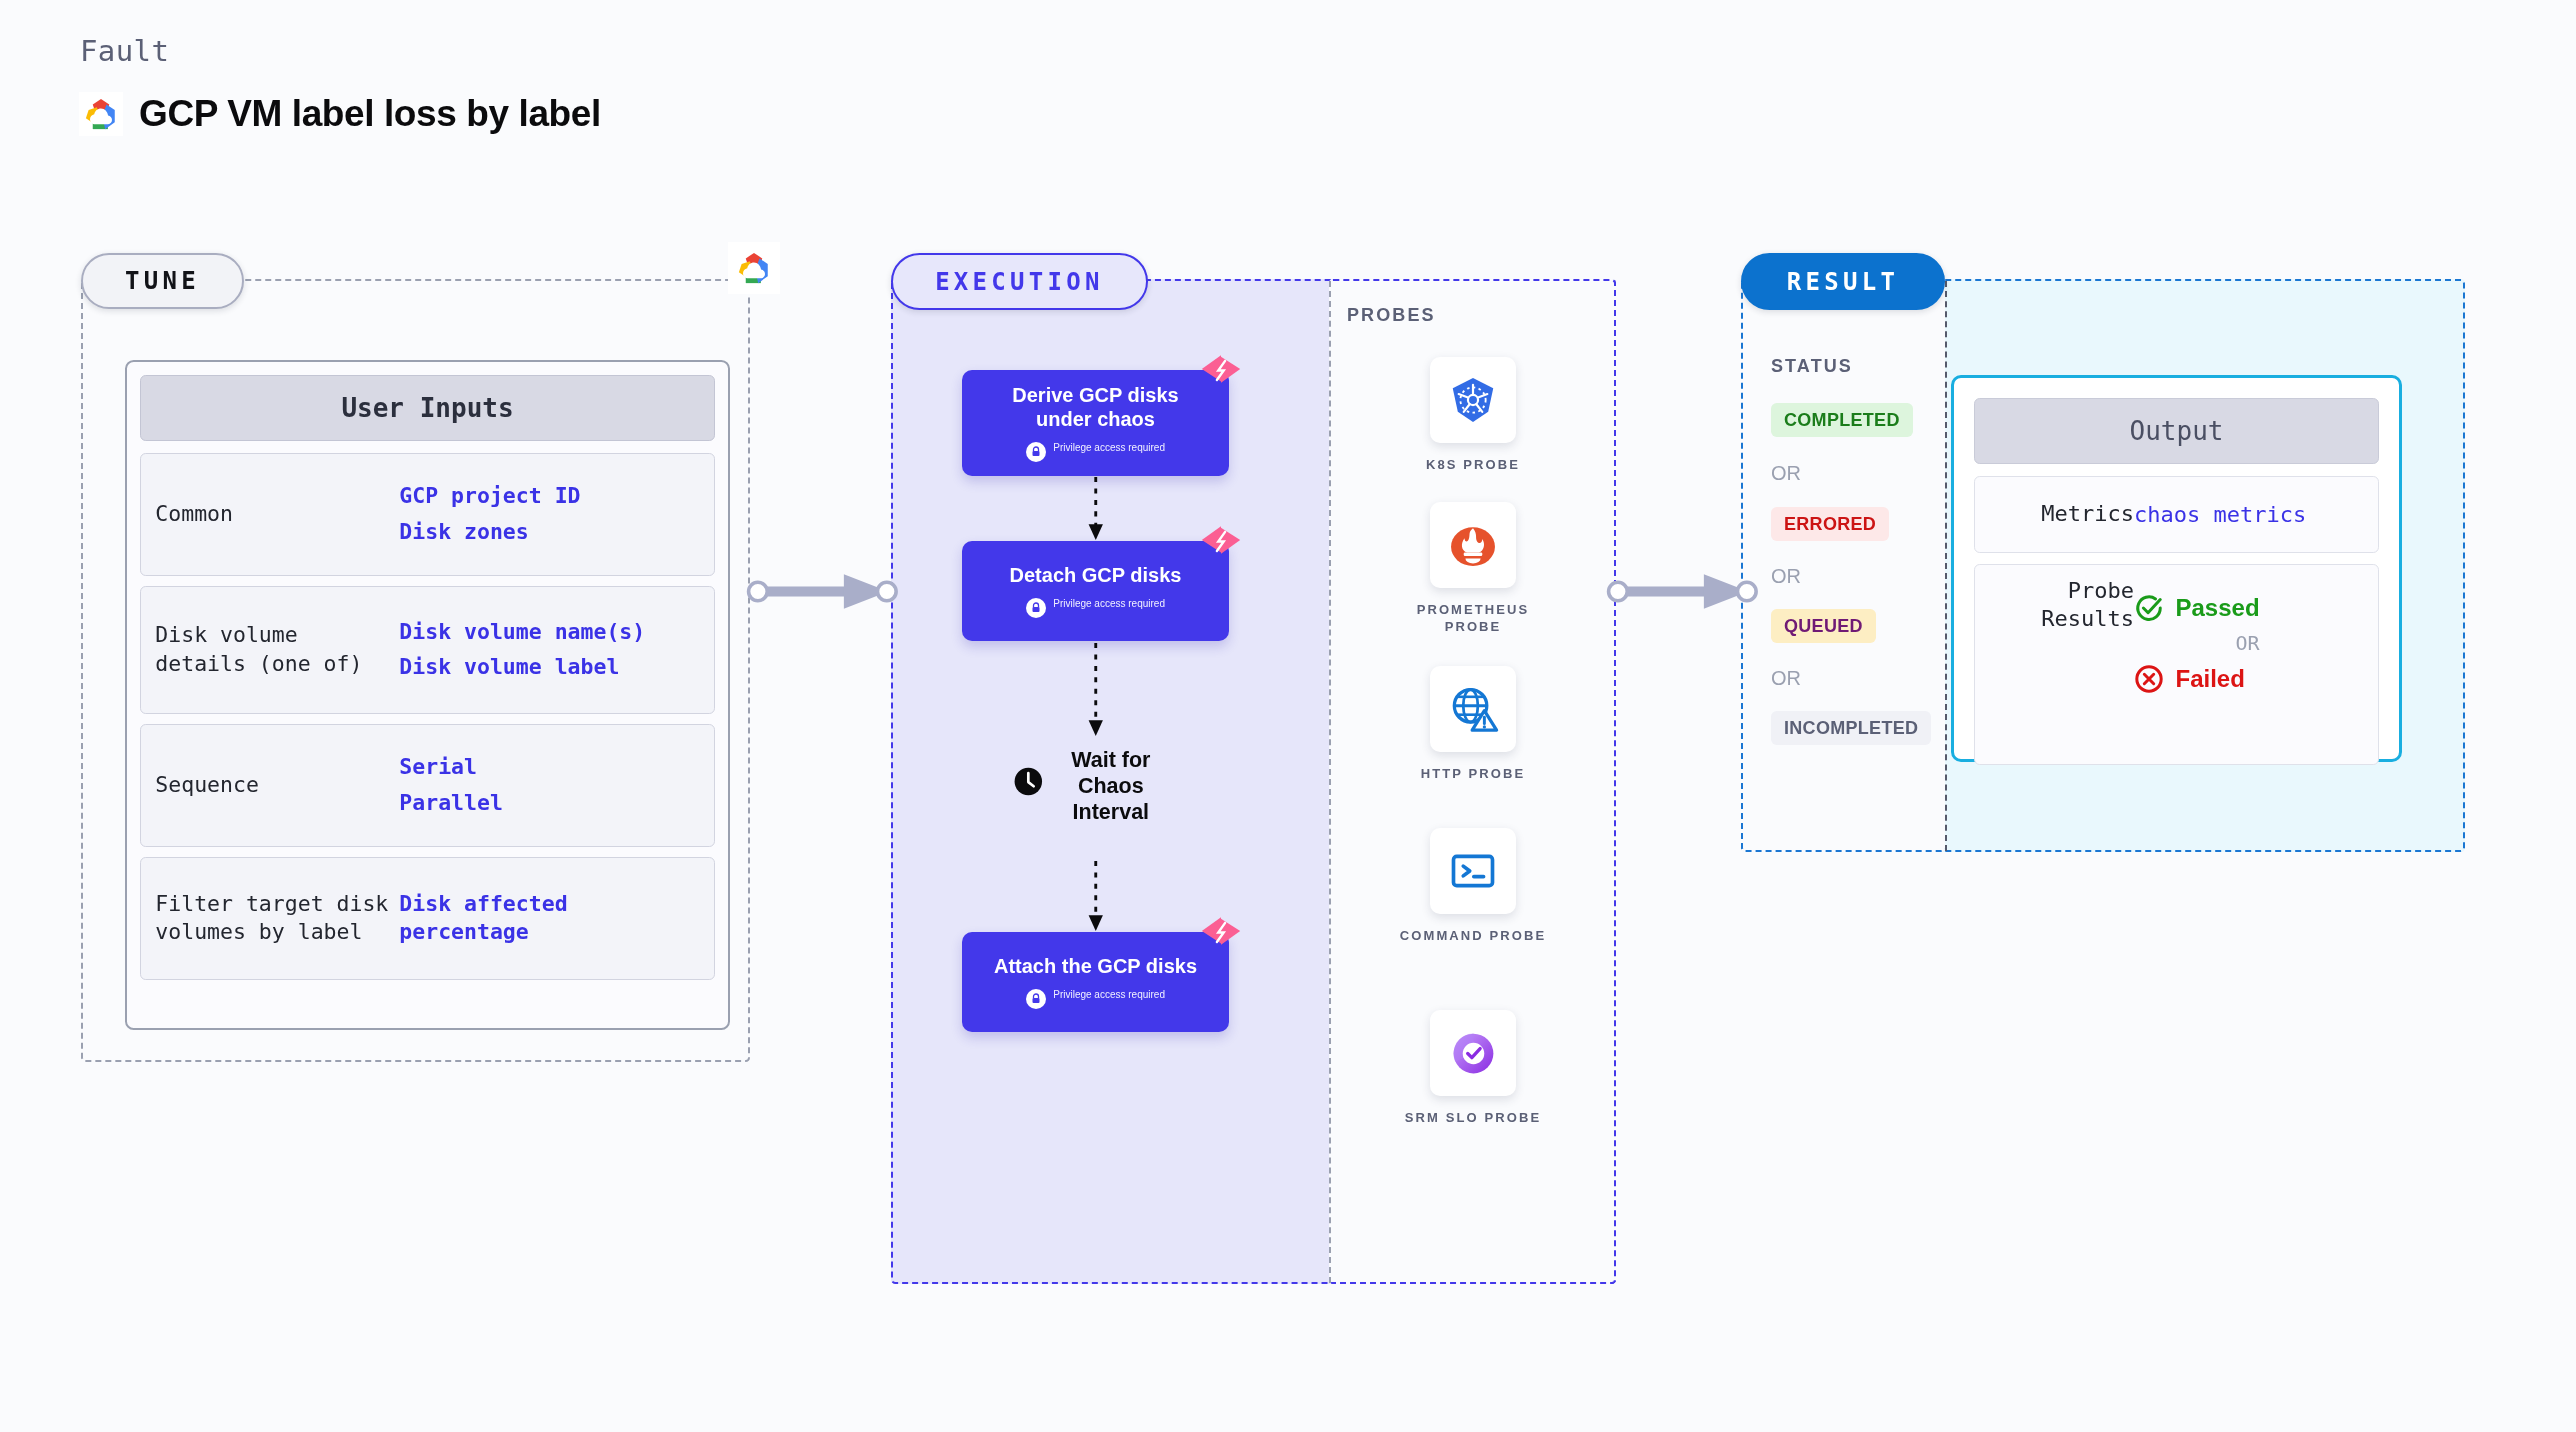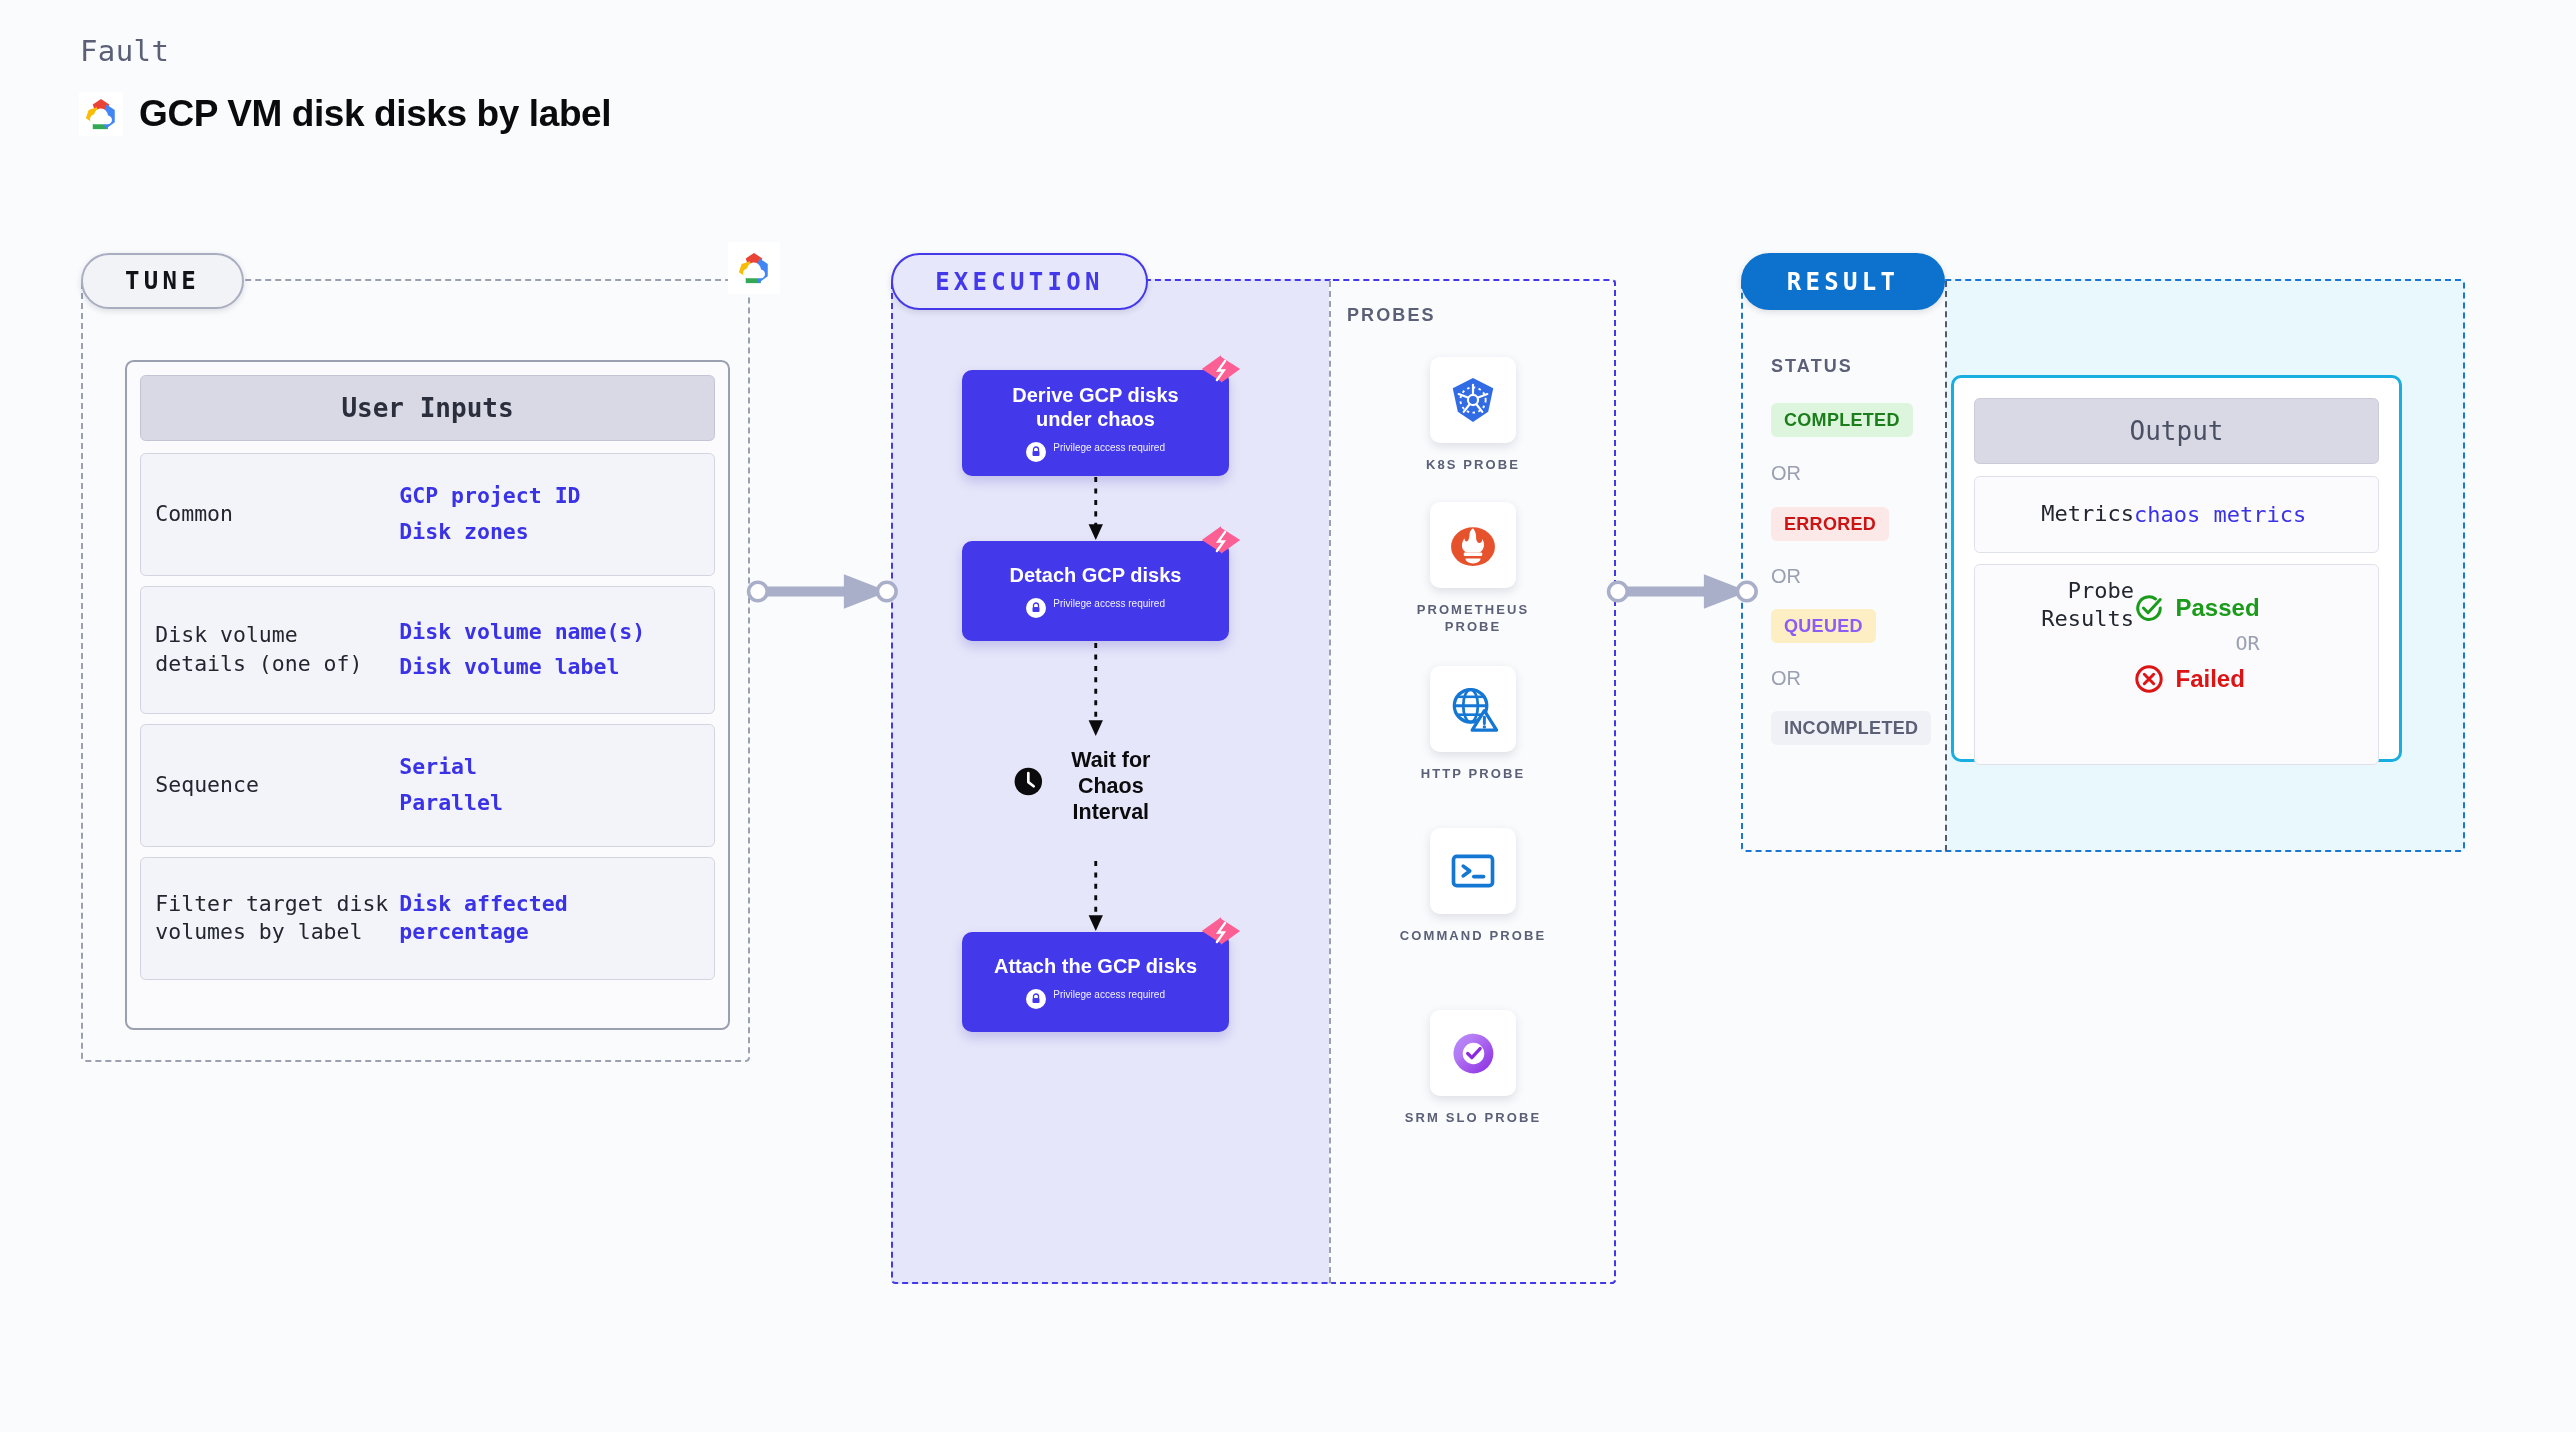--- a/index.html
+++ b/index.html
@@ -212,21 +212,21 @@
     display: flex; align-items: center; justify-content: center;
     padding: 0 13px; height: 34px;
   }
   .or-text {
     position: absolute; font-size: 20px; color: #9aa0b0;
   }
   .c-completed { left: 1771px; top: 403px; background: #ddf5dd; color: #1b7d1b; }
   .or1 { left: 1771px; top: 462px; }
   .c-errored { left: 1771px; top: 507px; background: #fde8e8; color: #cc1414; }
   .or2 { left: 1771px; top: 565px; }
-  .c-queued { left: 1771px; top: 609px; background: #fdeec3; color: #8b5cf6; }
+  .c-queued { left: 1771px; top: 609px; background: #fdeec3; color: #701a75; }
   .or3 { left: 1771px; top: 667px; }
   .c-incompleted { left: 1771px; top: 711px; background: #f0f1f6; color: #5b6076; }
 
   
   .out-card {
     position: absolute; left: 1951px; top: 375px;
     width: 451px; height: 387px;
     background: #fff; border: 3.6px solid #19aee0;
     border-radius: 10px; padding: 20px; text-align: right;
   }
@@ -272,21 +272,21 @@
   <div class="title-row">
     <span class="gcp-logo-sm">
       <svg viewBox="0 0 64 64" width="44" height="44">
         <path d="M32 10 L44 18 L40 30 L24 30 L20 18 Z" fill="#ea4335"></path>
         <path d="M14 26 L26 22 L30 34 L22 46 L10 38 Z" fill="#fbbc04"></path>
         <path d="M20 42 L42 42 L42 54 L20 54 Z" fill="#34a853"></path>
         <path d="M40 18 L52 26 L52 44 L38 54 L34 34 Z" fill="#4285f4"></path>
         <path d="M32 24 c-5 0-9 3.5-9.8 8.2 C18.6 33 16 36 16 39.6 C16 43.7 19.3 47 23.4 47 h18.2 c3.5 0 6.4-2.9 6.4-6.4 c0-3.3-2.5-6-5.7-6.4 C41.6 28.8 37.3 24 32 24 z" fill="#ffffff"></path>
       </svg>
     </span>
-    <span class="title-text">GCP VM disk disks by label</span>
+    <span class="title-text">GCP VM label loss by label</span>
   </div>
 
   <div class="frame frame-tune"></div>
   <div class="frame frame-exec"></div>
   <div class="frame frame-probes"></div>
   <div class="probes-divider"></div>
   <div class="frame frame-result"></div>
   <div class="frame frame-status"></div>
   <div class="status-divider"></div>
 

